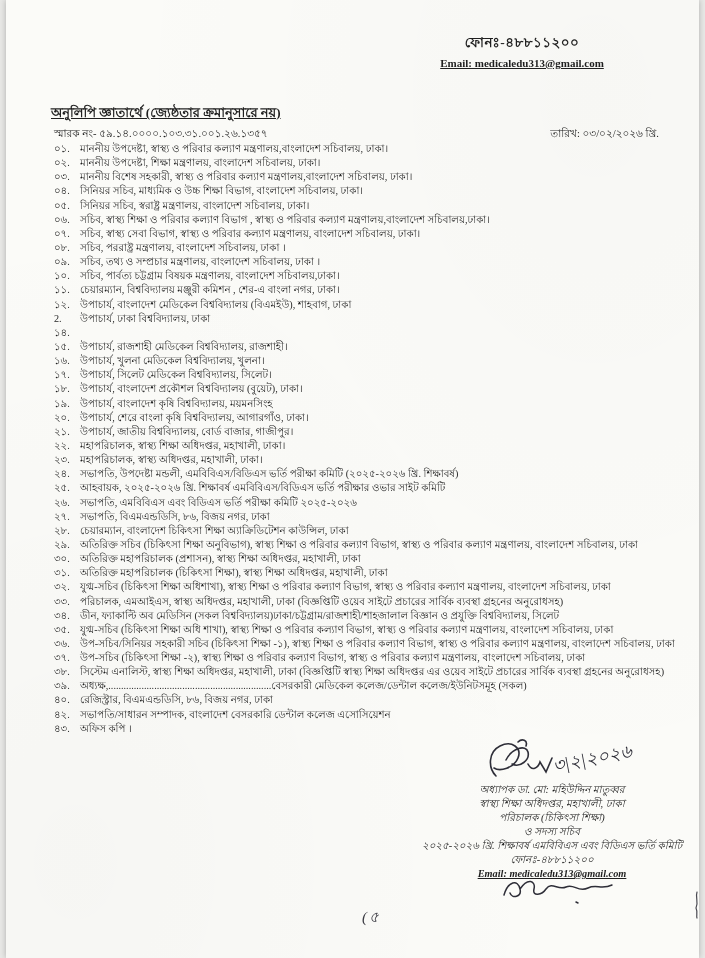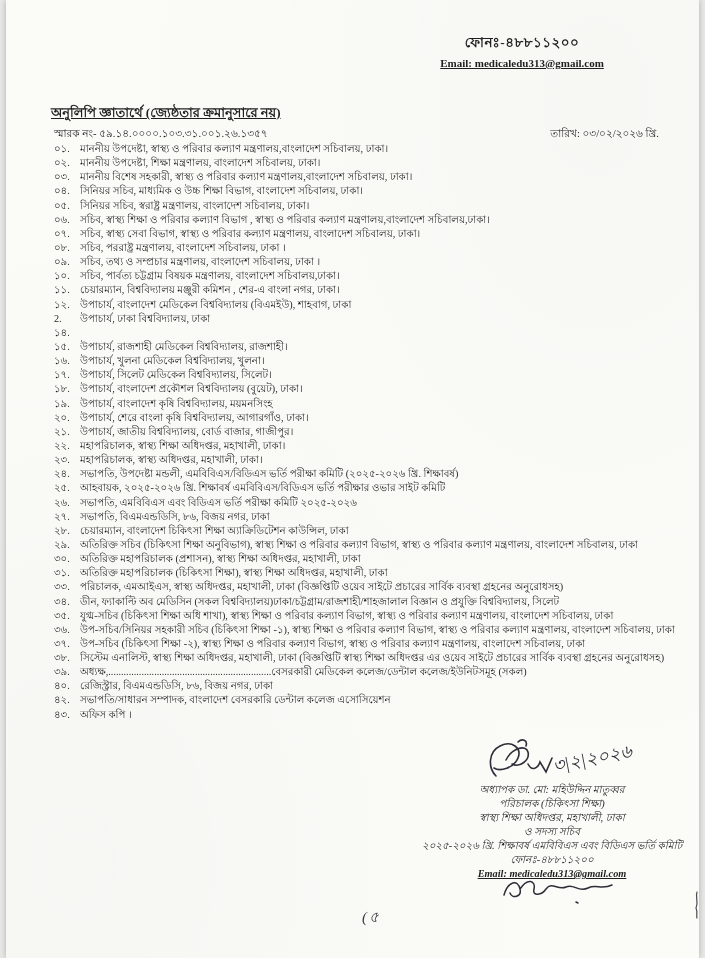--- a/index.html
+++ b/index.html
@@ -195,20 +195,24 @@
     </li>
       <li>
       <span class="no">৩০.</span>
       <span class="txt">অতিরিক্ত মহাপরিচালক (প্রশাসন), স্বাস্থ্য শিক্ষা অধিদপ্তর, মহাখালী, ঢাকা</span>
     </li>
       <li>
       <span class="no">৩১.</span>
       <span class="txt">অতিরিক্ত মহাপরিচালক (চিকিৎসা শিক্ষা), স্বাস্থ্য শিক্ষা অধিদপ্তর, মহাখালী, ঢাকা</span>
     </li>
       <li>
+      <span class="no">৩২.</span>
+      <span class="txt">যুগ্ম-সচিব (চিকিৎসা শিক্ষা অধিশাখা), স্বাস্থ্য শিক্ষা ও পরিবার কল্যাণ বিভাগ, স্বাস্থ্য ও পরিবার কল্যাণ মন্ত্রণালয়, বাংলাদেশ সচিবালয়, ঢাকা</span>
+    </li>
+      <li>
       <span class="no">৩৩.</span>
       <span class="txt">পরিচালক, এমআইএস, স্বাস্থ্য অধিদপ্তর, মহাখালী, ঢাকা (বিজ্ঞপ্তিটি ওয়েব সাইটে প্রচারের সার্বিক ব্যবস্থা গ্রহনের অনুরোধসহ)</span>
     </li>
       <li>
       <span class="no">৩৪.</span>
       <span class="txt">ডীন, ফ্যাকাল্টি অব মেডিসিন (সকল বিশ্ববিদ্যালয়)ঢাকা/চট্টগ্রাম/রাজশাহী/শাহজালাল বিজ্ঞান ও প্রযুক্তি বিশ্ববিদ্যালয়, সিলেট</span>
     </li>
       <li>
       <span class="no">৩৫.</span>
       <span class="txt">যুগ্ম-সচিব (চিকিৎসা শিক্ষা অধি শাখা), স্বাস্থ্য শিক্ষা ও পরিবার কল্যাণ বিভাগ, স্বাস্থ্য ও পরিবার কল্যাণ মন্ত্রণালয়, বাংলাদেশ সচিবালয়, ঢাকা</span>
@@ -248,22 +252,22 @@
       <path d="M14,38 C6,30 6,14 18,8 C30,2 40,10 36,20 C32,30 18,34 12,30"></path>
       <path d="M24,22 C30,10 44,6 46,14 C48,22 38,30 30,26"></path>
       <path d="M36,4 C40,0 46,2 44,8"></path>
       <path d="M46,26 C50,34 56,30 58,24 L64,34 L70,20"></path>
     </g>
     <text x="72" y="34" transform="rotate(-11 72 34)" font-size="18" font-style="italic" fill="#2e2e38">৩|২|২০২৬</text>
   </svg>
 
   <div class="sign-block">
     <div>অধ্যাপক ডা. মো: মহিউদ্দিন মাতুব্বর</div>
+    <div>স্বাস্থ্য শিক্ষা অধিদপ্তর, মহাখালী, ঢাকা</div>
     <div>পরিচালক (চিকিৎসা শিক্ষা)</div>
-    <div>স্বাস্থ্য শিক্ষা অধিদপ্তর, মহাখালী, ঢাকা</div>
     <div>ও সদস্য সচিব</div>
     <div>২০২৫-২০২৬ খ্রি. শিক্ষাবর্ষ এমবিবিএস এবং বিডিএস ভর্তি কমিটি</div>
     <div>ফোনঃ-৪৮৮১১২০০</div>
     <div class="email">Email: medicaledu313@gmail.com</div>
   </div>
 
   <svg class="scribble-bottom hand" width="120" height="30" viewBox="0 0 120 30">
     <g fill="none" stroke="#2e2e38" stroke-width="1.5" stroke-linecap="round">
       <path d="M6,20 C10,6 20,4 22,14 C24,22 14,24 12,18 M22,14 C30,2 38,6 36,14 C34,22 44,20 48,14 C54,6 60,16 68,12 C76,8 80,18 90,13 C98,9 104,15 114,10"></path>
       <path d="M78,27 L80,28"></path>

